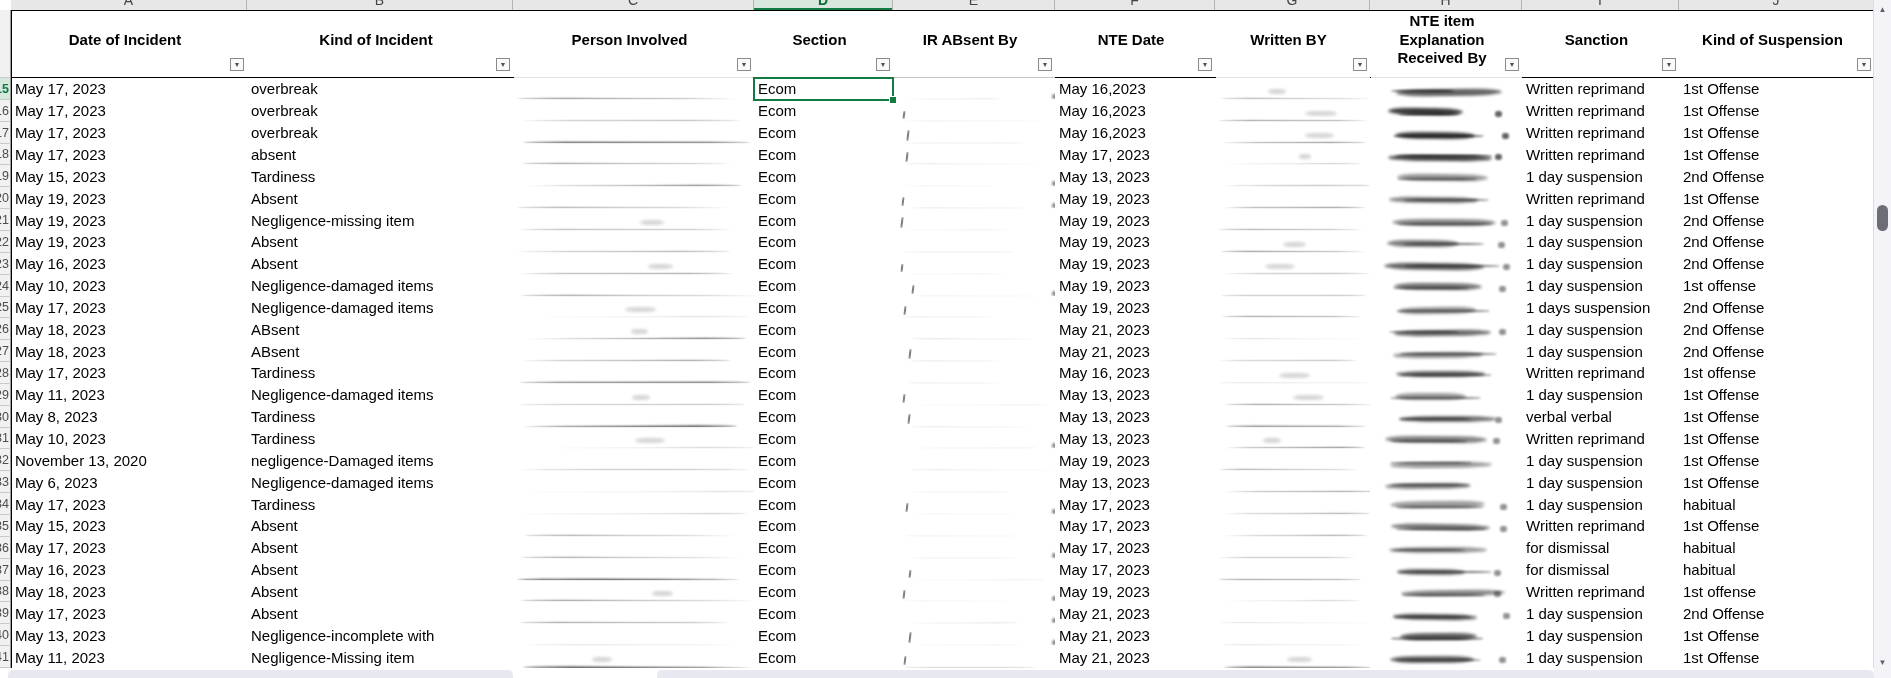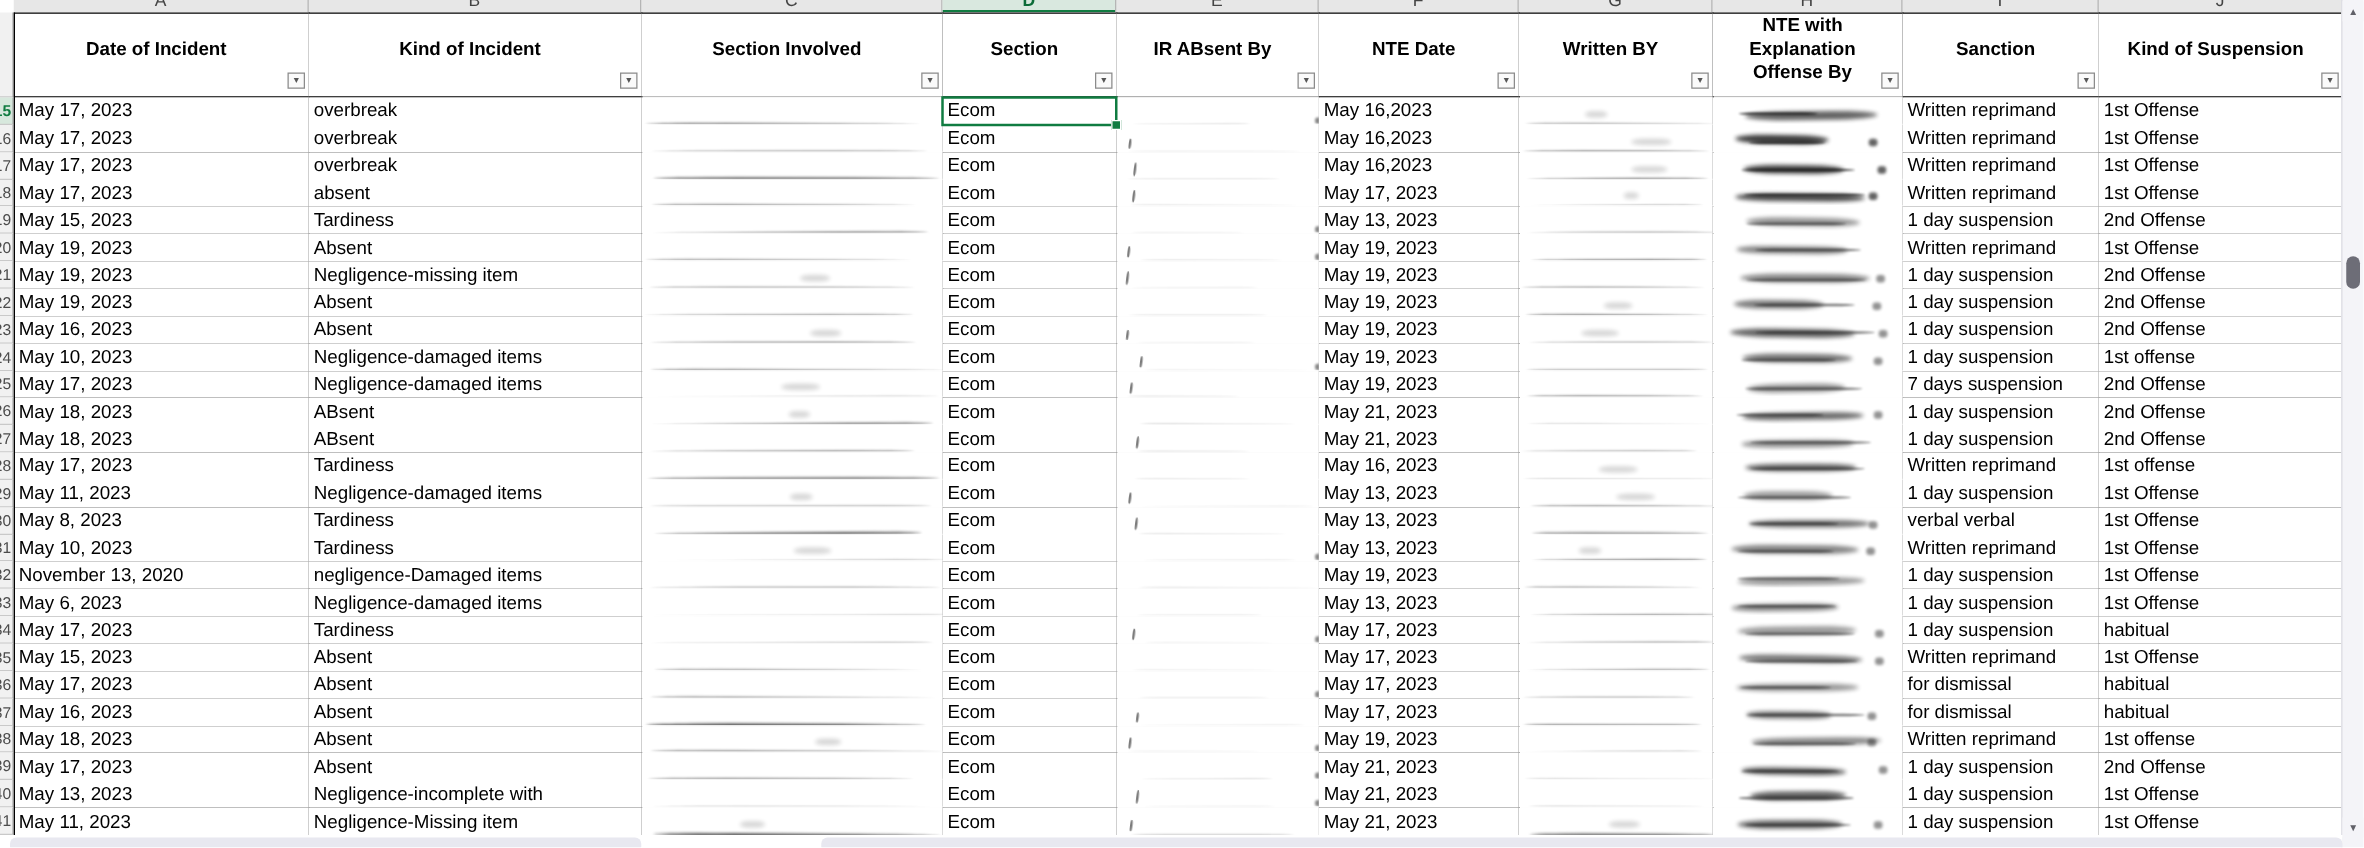--- a/index.html
+++ b/index.html
@@ -83,41 +83,41 @@
   <div id="grid">
       <div class="hcell" style="left: 11px; top: 10px; width: 237px; height: 68px;">
         <span>Date of Incident</span>
         <div class="filterbtn">▼</div>
       </div>
       <div class="hcell" style="left: 247px; top: 10px; width: 267px; height: 68px;">
         <span>Kind of Incident</span>
         <div class="filterbtn">▼</div>
       </div>
       <div class="hcell" style="left: 513px; top: 10px; width: 242px; height: 68px;">
-        <span>Section Involved</span>
+        <span>Person Involved</span>
         <div class="filterbtn">▼</div>
       </div>
       <div class="hcell" style="left: 754px; top: 10px; width: 140px; height: 68px;">
         <span>Section</span>
         <div class="filterbtn">▼</div>
       </div>
       <div class="hcell" style="left: 893px; top: 10px; width: 163px; height: 68px;">
         <span>IR ABsent By</span>
         <div class="filterbtn">▼</div>
       </div>
       <div class="hcell" style="left: 1055px; top: 10px; width: 161px; height: 68px;">
         <span>NTE Date</span>
         <div class="filterbtn">▼</div>
       </div>
       <div class="hcell" style="left: 1215px; top: 10px; width: 156px; height: 68px;">
         <span>Written BY</span>
         <div class="filterbtn">▼</div>
       </div>
       <div class="hcell" style="left: 1370px; top: 10px; width: 153px; height: 68px;">
-        <span>NTE with Explanation Offense By</span>
+        <span>NTE item Explanation Received By</span>
         <div class="filterbtn">▼</div>
       </div>
       <div class="hcell" style="left: 1522px; top: 10px; width: 158px; height: 68px;">
         <span>Sanction</span>
         <div class="filterbtn">▼</div>
       </div>
       <div class="hcell" style="left: 1679px; top: 10px; width: 196px; height: 68px;">
         <span>Kind of Suspension</span>
         <div class="filterbtn">▼</div>
       </div>
@@ -556,21 +556,21 @@
       <div class="cell" style="left: 1215px; top: 296.519px; width: 156px; height: 22.8519px;"></div>
       <div class="smudgebg" style="left: 1216px; top: 295.519px; width: 154px; height: 23.8519px; background: rgba(255, 255, 255, 0.88);">
         <div class="streak" style="left: 5.53769px; bottom: -1px; width: 139.522px; height: 3.15455px; opacity: 0.787276; filter: blur(1.3px); transform: rotate(0.204642deg);"></div>
       </div>
       <div class="cell" style="left: 1370px; top: 296.519px; width: 153px; height: 22.8519px;"></div>
       <div class="smudgebg" style="left: 1371px; top: 295.519px; width: 151px; height: 23.8519px; background: rgba(255, 255, 255, 0.88);">
         <div class="streak" style="left: 27.192px; bottom: 5.75745px; width: 77.8744px; height: 6.97865px; opacity: 0.428988; filter: blur(1.8px); transform: rotate(-0.908336deg);"></div>
         <div class="streak" style="left: 25.0836px; bottom: 7.68111px; width: 93.5909px; height: 2.2px; opacity: 0.55; filter: blur(0.9px);"></div>
       </div>
       <div class="cell" style="left: 1522px; top: 296.519px; width: 158px; height: 22.8519px;">
-        <span>7 days suspension</span>
+        <span>1 days suspension</span>
       </div>
       <div class="cell" style="left: 1679px; top: 296.519px; width: 196px; height: 22.8519px;">
         <span>2nd Offense</span>
       </div>
       <div class="rownum" style="top: 318.37px; height: 21.8519px;">
         <span>26</span>
       </div>
       <div class="cell" style="left: 11px; top: 318.37px; width: 237px; height: 22.8519px;">
         <span>May 18, 2023</span>
       </div>

